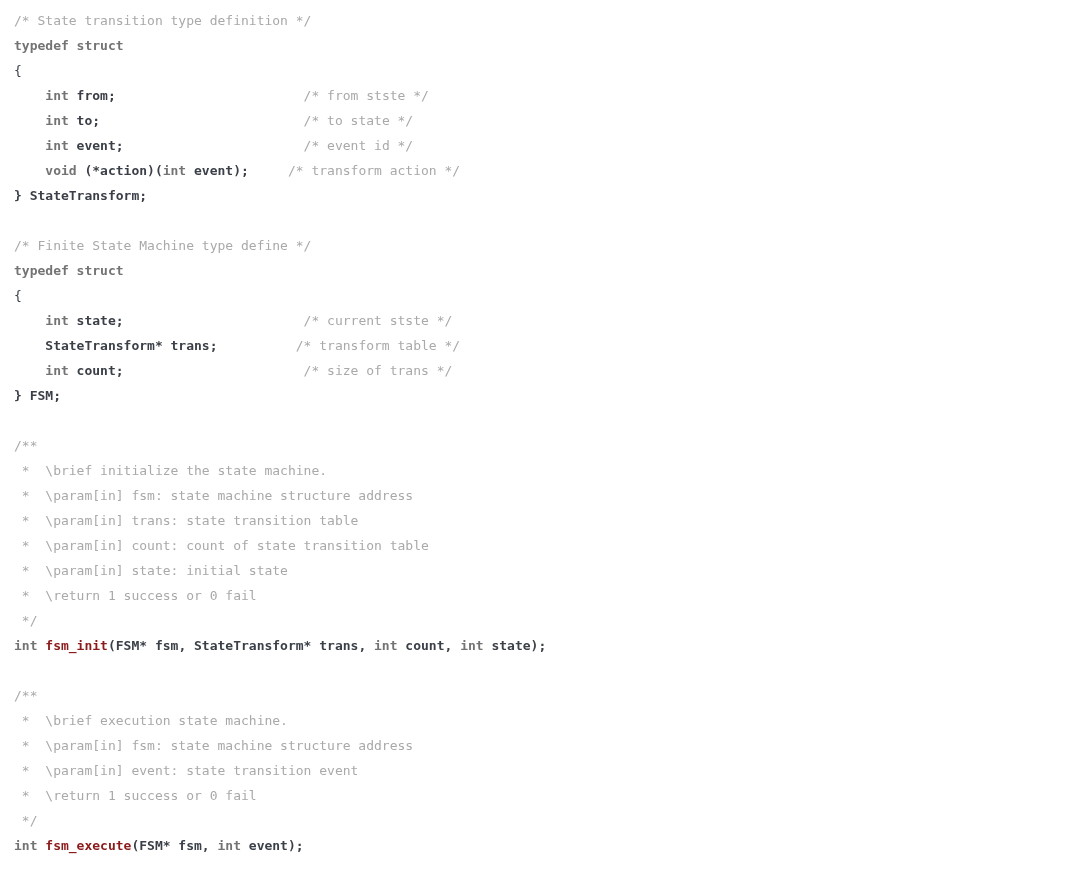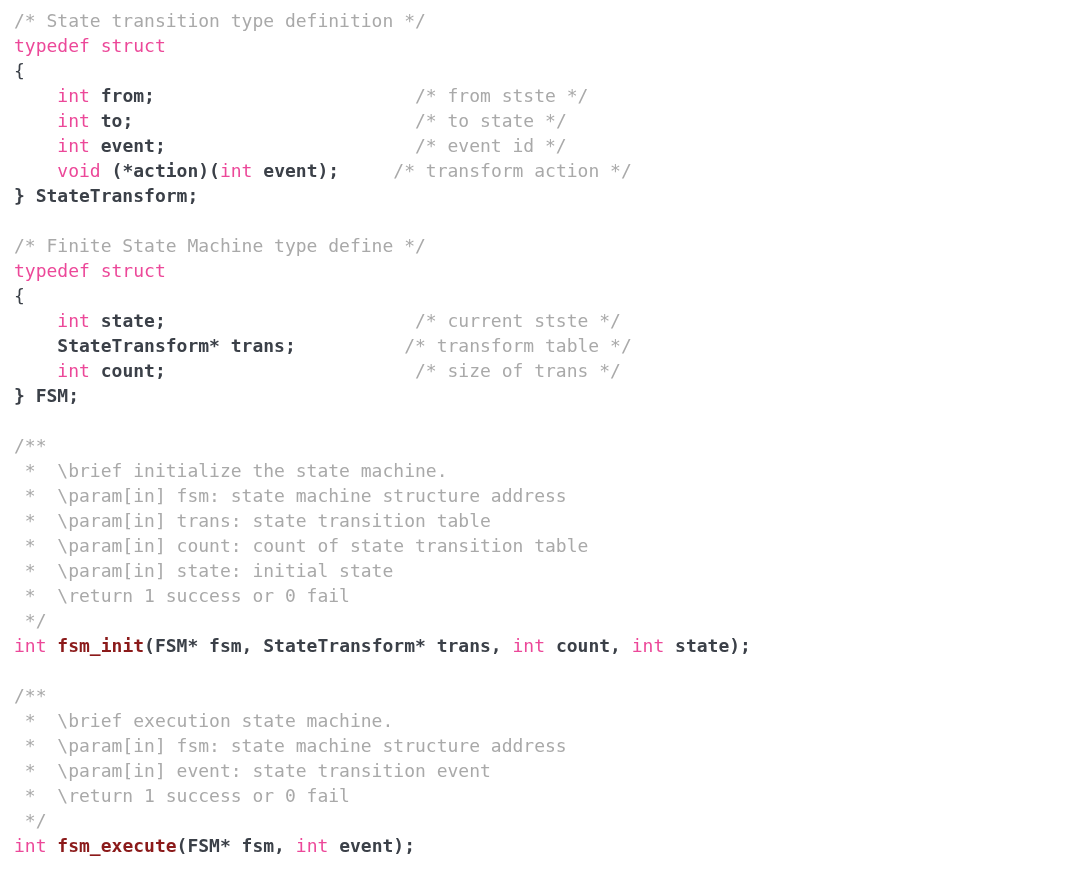--- a/index.html
+++ b/index.html
@@ -9,34 +9,34 @@
     background: #ffffff;
   }
   body {
     width: 1071px;
     height: 894px;
     overflow: hidden;
     font-family: "DejaVu Sans Mono", "Liberation Mono", monospace;
   }
   #code-listing {
     padding: 8px 0 0 14px;
-    font-size: 18px;
+    font-size: 13px;
     line-height: 25px;
     white-space: pre;
     color: #333a45;
     -webkit-font-smoothing: antialiased;
   }
   .line {
     height: 25px;
     white-space: pre;
   }
   .line.blank { }
   
   .cmt      { color: #a9a9a9; }
-  .kw       { color: #ec4899; font-weight: normal; }
+  .kw       { color: #737373; font-weight: bold; }
   .fn       { color: #8b1a1a; font-weight: bold; text-align: center; }
   .plain    { color: #3b4048; font-weight: bold; }
   .punct    { color: #3b4048; }
 </style>
 </head>
 <body>
 
 <div id="code-listing"><div class="line"><span class="cmt">/* State transition type definition */</span></div><div class="line"><span class="kw">typedef struct</span></div><div class="line"><span class="punct">{</span></div><div class="line"><span class="plain">    </span><span class="kw">int</span><span class="plain"> from;</span><span class="plain">                        </span><span class="cmt">/* from stste */</span></div><div class="line"><span class="plain">    </span><span class="kw">int</span><span class="plain"> to;</span><span class="plain">                          </span><span class="cmt">/* to state */</span></div><div class="line"><span class="plain">    </span><span class="kw">int</span><span class="plain"> event;</span><span class="plain">                       </span><span class="cmt">/* event id */</span></div><div class="line"><span class="plain">    </span><span class="kw">void</span><span class="plain"> (*action)(</span><span class="kw">int</span><span class="plain"> event);</span><span class="plain">     </span><span class="cmt">/* transform action */</span></div><div class="line"><span class="plain">} StateTransform;</span></div><div class="line blank">&nbsp;</div><div class="line"><span class="cmt">/* Finite State Machine type define */</span></div><div class="line"><span class="kw">typedef struct</span></div><div class="line"><span class="punct">{</span></div><div class="line"><span class="plain">    </span><span class="kw">int</span><span class="plain"> state;</span><span class="plain">                       </span><span class="cmt">/* current stste */</span></div><div class="line"><span class="plain">    StateTransform* trans;</span><span class="plain">          </span><span class="cmt">/* transform table */</span></div><div class="line"><span class="plain">    </span><span class="kw">int</span><span class="plain"> count;</span><span class="plain">                       </span><span class="cmt">/* size of trans */</span></div><div class="line"><span class="plain">} FSM;</span></div><div class="line blank">&nbsp;</div><div class="line"><span class="cmt">/**</span></div><div class="line"><span class="cmt"> *  \brief initialize the state machine.</span></div><div class="line"><span class="cmt"> *  \param[in] fsm: state machine structure address</span></div><div class="line"><span class="cmt"> *  \param[in] trans: state transition table</span></div><div class="line"><span class="cmt"> *  \param[in] count: count of state transition table</span></div><div class="line"><span class="cmt"> *  \param[in] state: initial state</span></div><div class="line"><span class="cmt"> *  \return 1 success or 0 fail</span></div><div class="line"><span class="cmt"> */</span></div><div class="line"><span class="kw">int</span><span class="plain"> </span><span class="fn">fsm_init</span><span class="plain">(FSM* fsm, StateTransform* trans, </span><span class="kw">int</span><span class="plain"> count, </span><span class="kw">int</span><span class="plain"> state);</span></div><div class="line blank">&nbsp;</div><div class="line"><span class="cmt">/**</span></div><div class="line"><span class="cmt"> *  \brief execution state machine.</span></div><div class="line"><span class="cmt"> *  \param[in] fsm: state machine structure address</span></div><div class="line"><span class="cmt"> *  \param[in] event: state transition event</span></div><div class="line"><span class="cmt"> *  \return 1 success or 0 fail</span></div><div class="line"><span class="cmt"> */</span></div><div class="line"><span class="kw">int</span><span class="plain"> </span><span class="fn">fsm_execute</span><span class="plain">(FSM* fsm, </span><span class="kw">int</span><span class="plain"> event);</span></div></div>
 
 </body></html>

